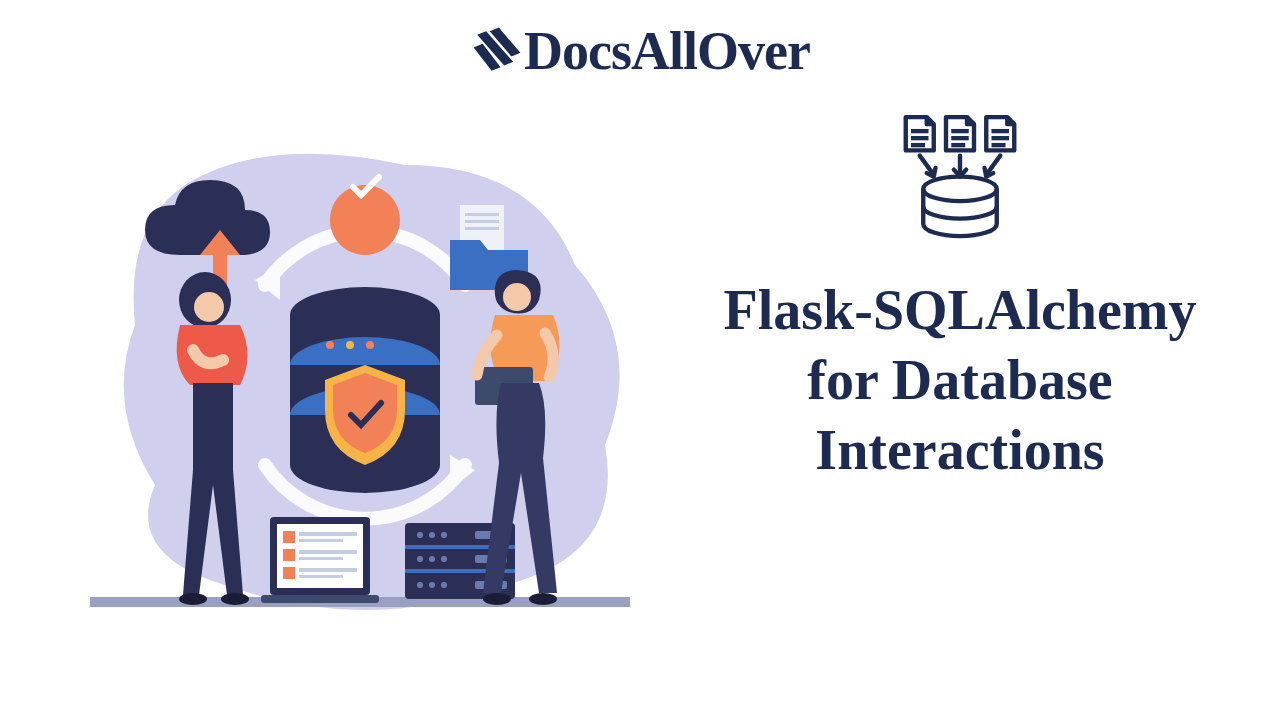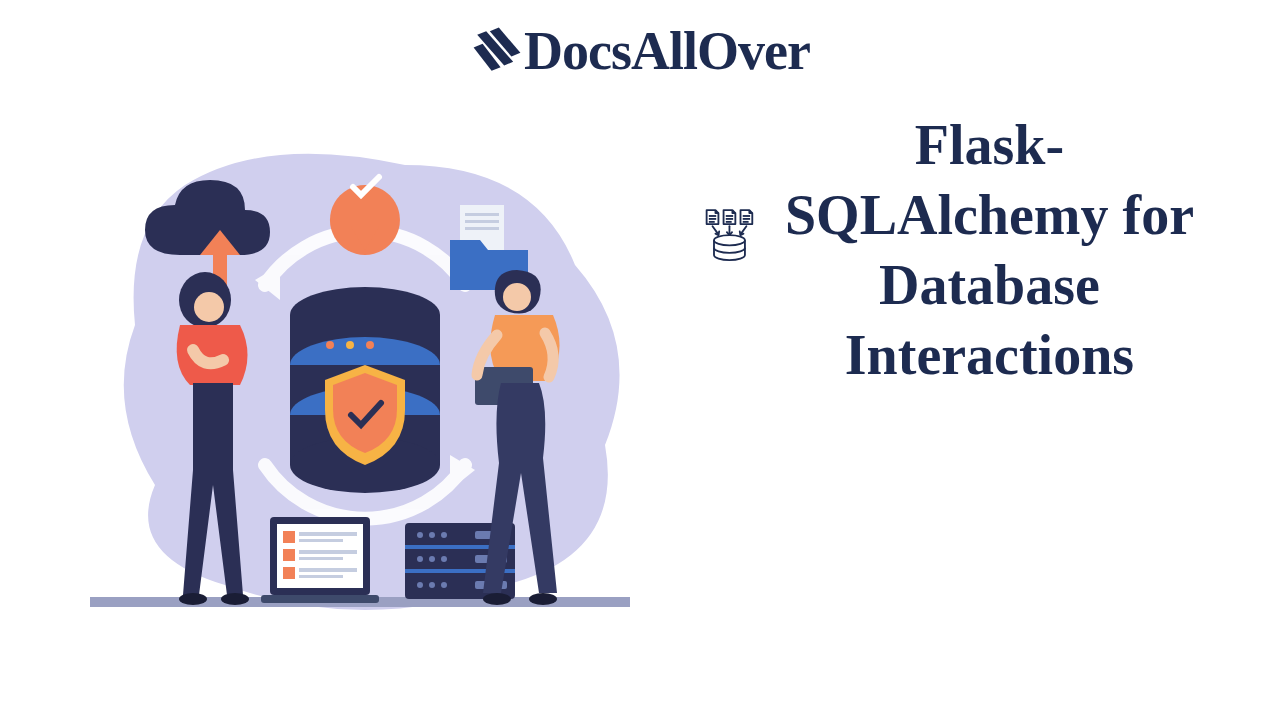--- a/index.html
+++ b/index.html
@@ -38,21 +38,21 @@
     top: 125px;
     width: 590px;
     height: 520px;
   }
   .right-panel {
     position: absolute;
     right: 60px;
     top: 110px;
     width: 520px;
     display: flex;
-    flex-direction: row;
+    flex-direction: column;
     align-items: center;
   }
   .db-icon {
     width: 140px;
     height: 135px;
     margin-bottom: 30px;
   }
   .title {
     font-size: 56px;
     font-weight: 700;

